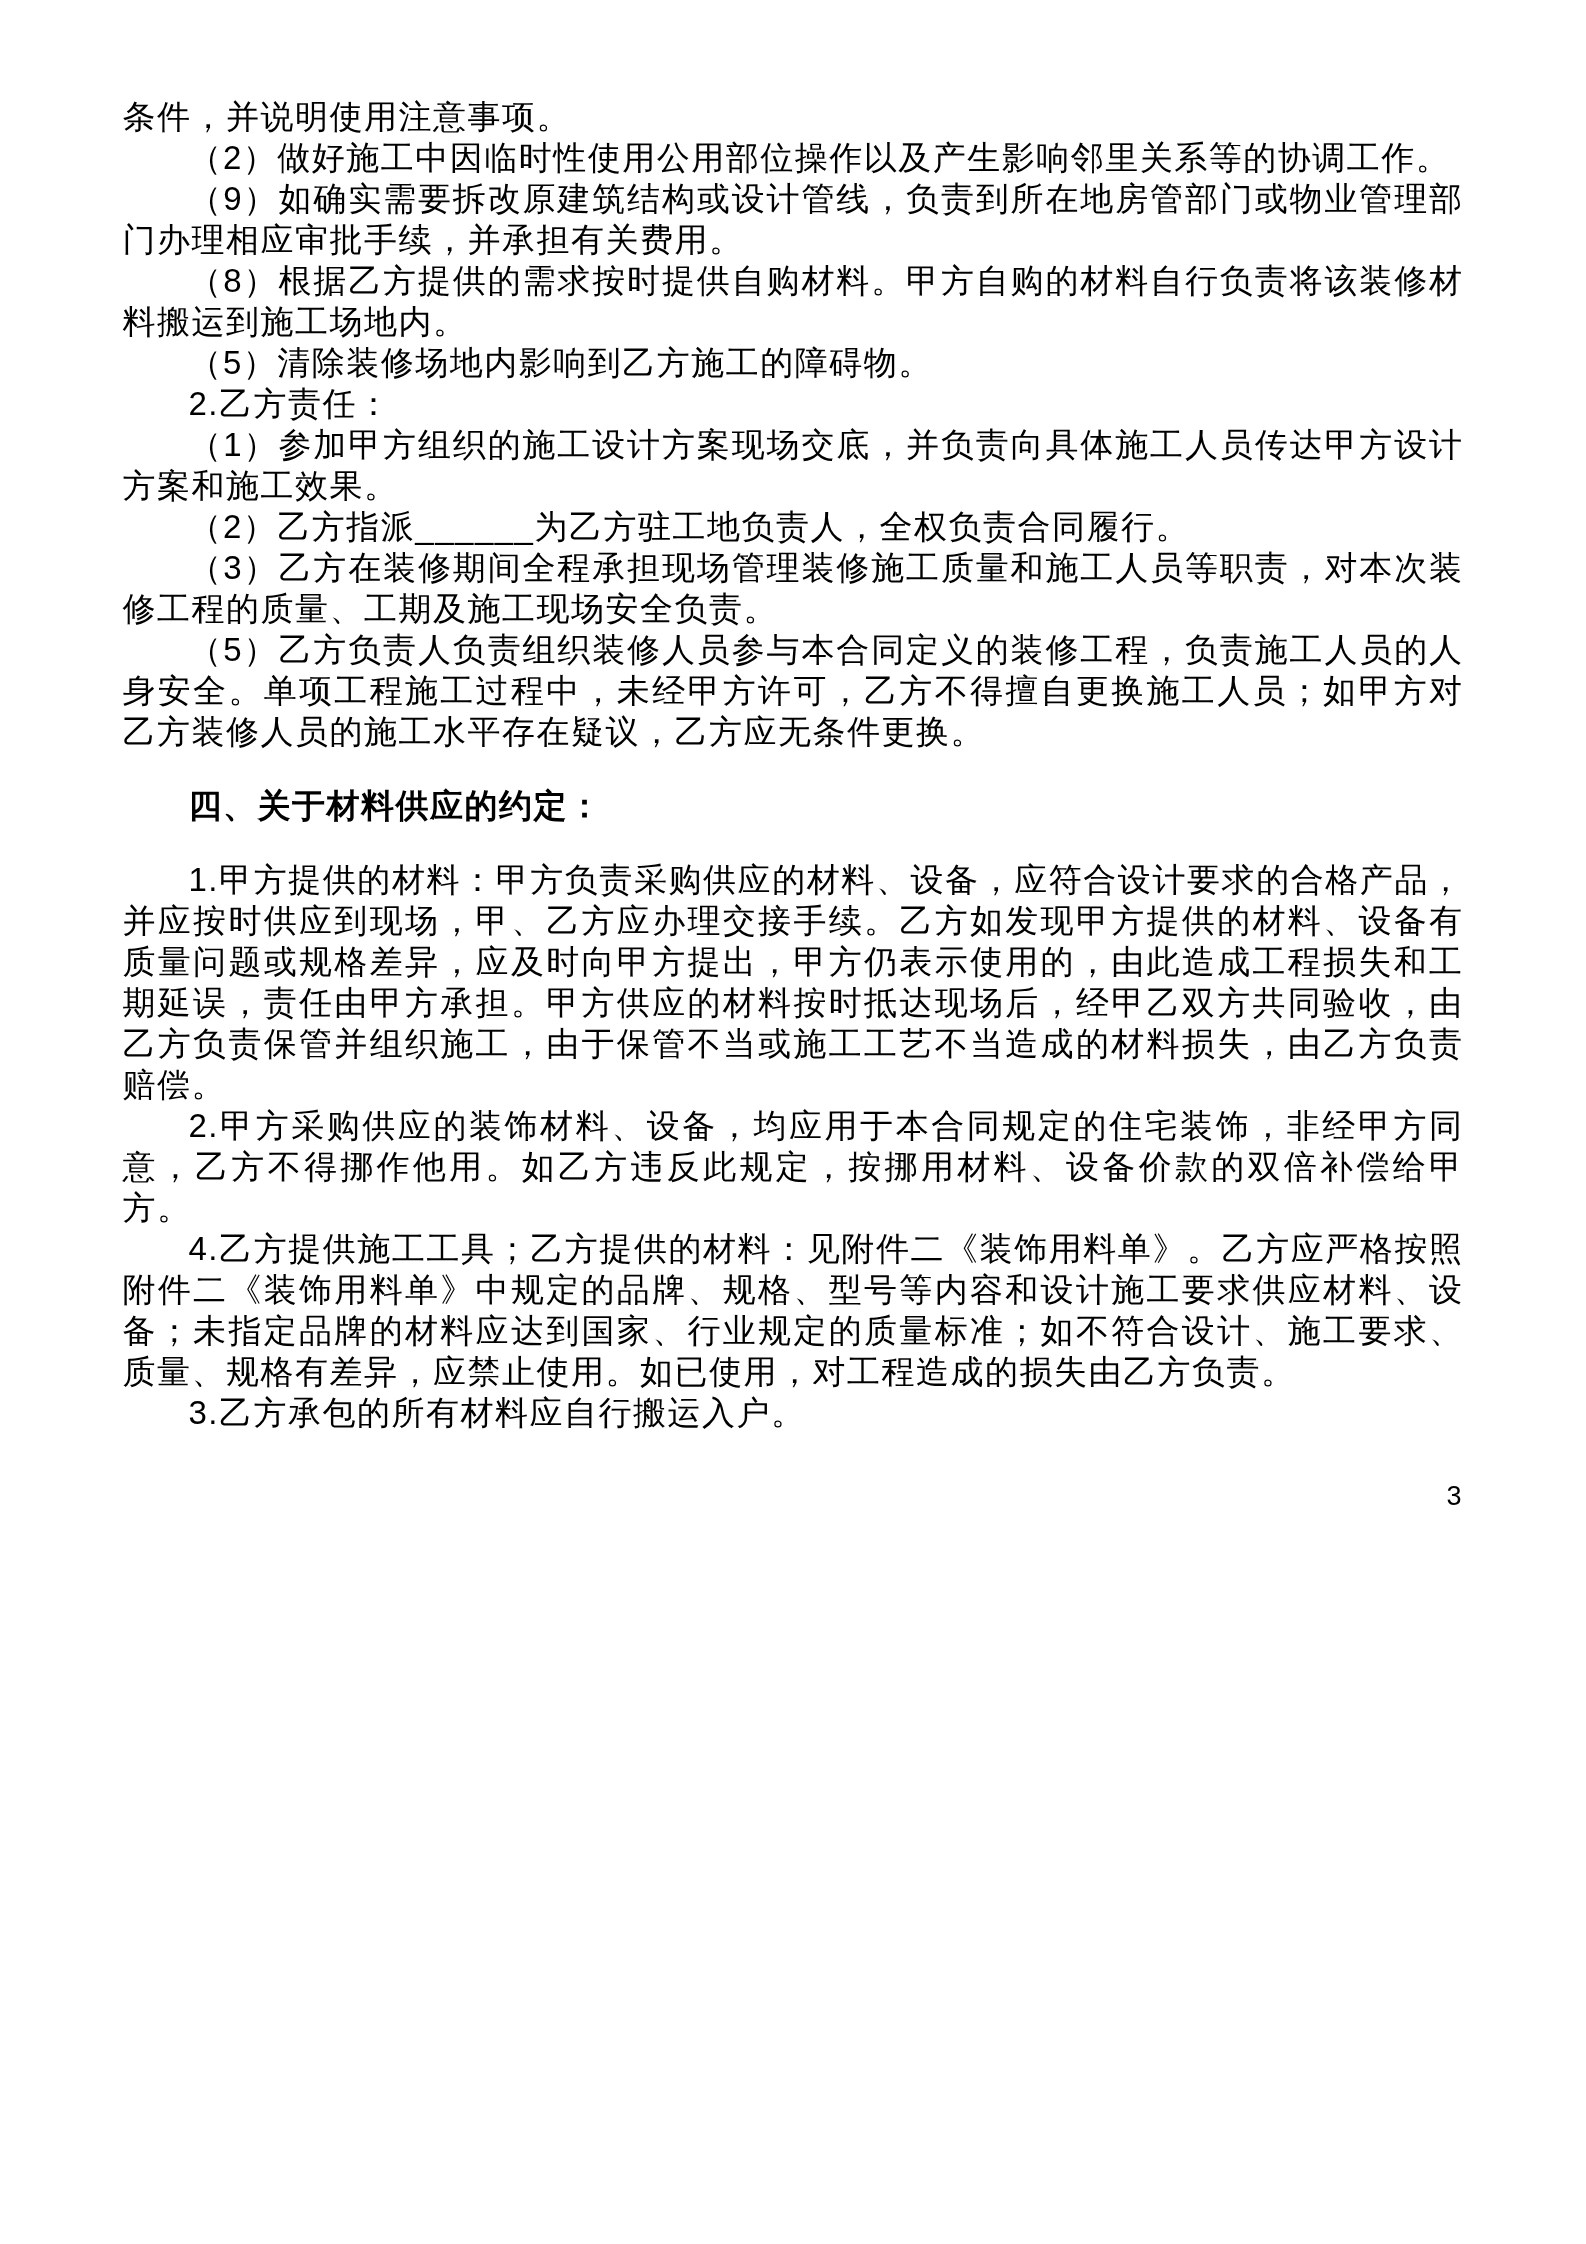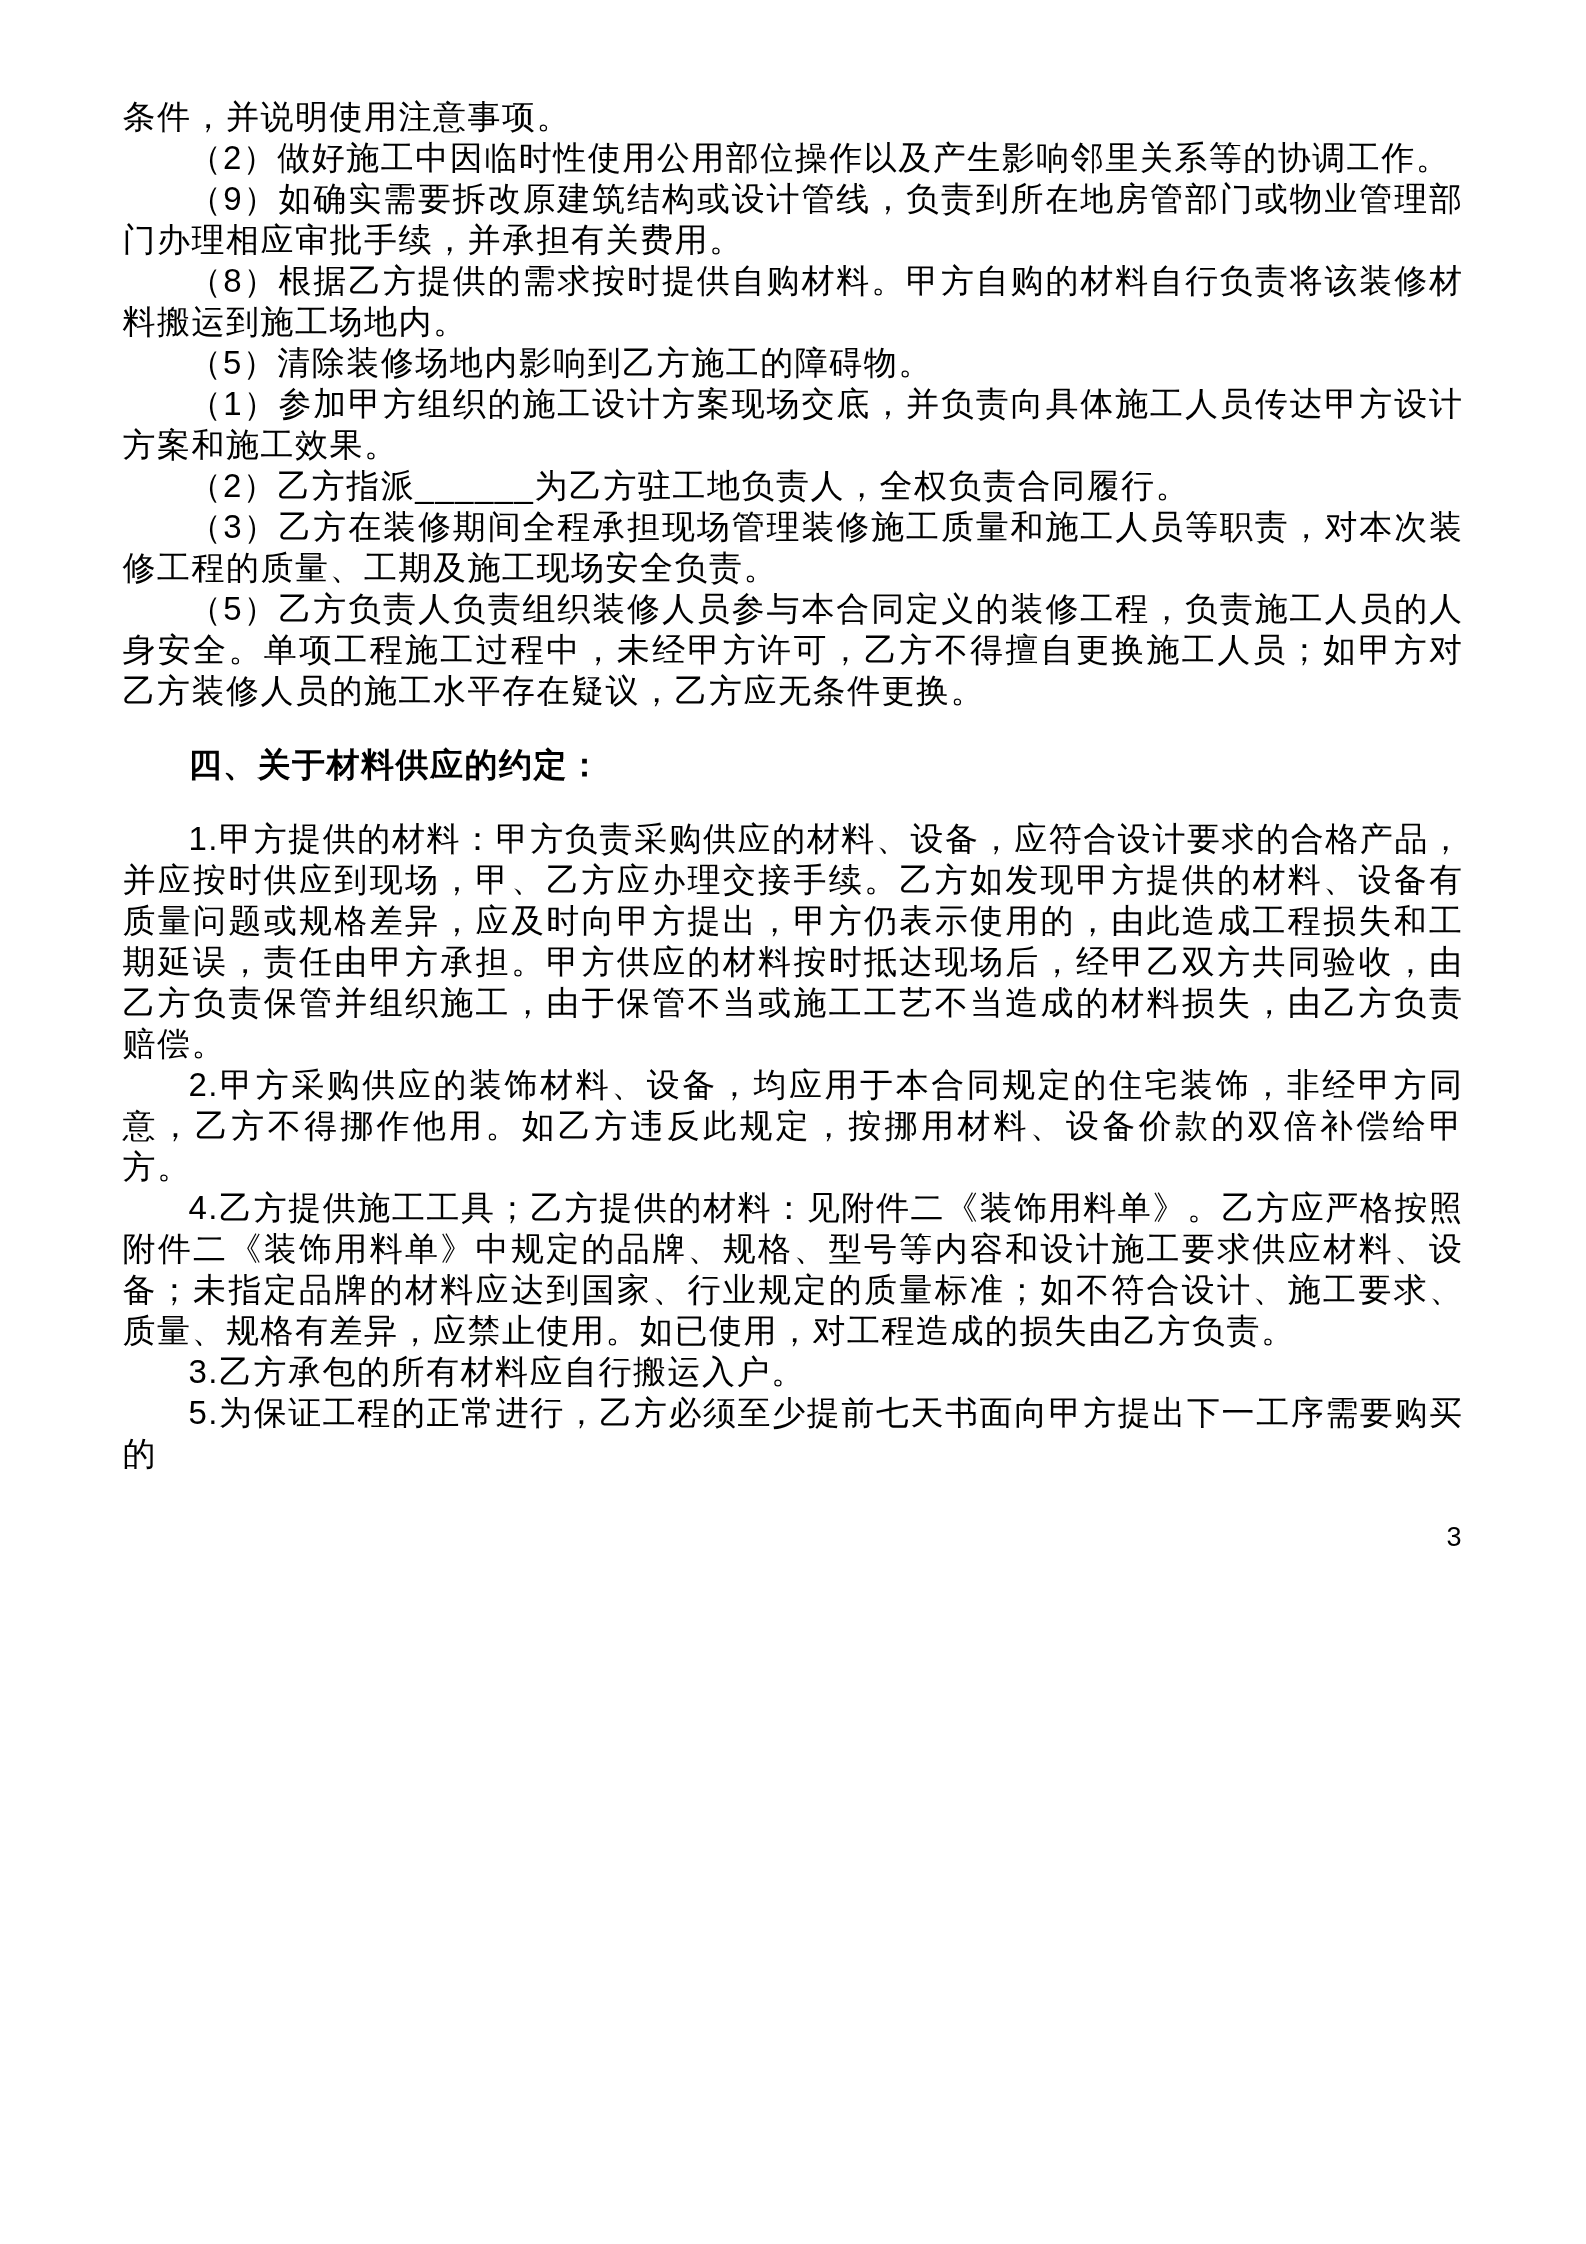--- a/index.html
+++ b/index.html
@@ -52,25 +52,25 @@
 </head>
 <body>
 
 <div class="page">
   <div class="doc-body">
       <p class="para">条件，并说明使用注意事项。</p>
       <p class="para indent">（2）做好施工中因临时性使用公用部位操作以及产生影响邻里关系等的协调工作。</p>
       <p class="para indent">（9）如确实需要拆改原建筑结构或设计管线，负责到所在地房管部门或物业管理部门办理相应审批手续，并承担有关费用。</p>
       <p class="para indent">（8）根据乙方提供的需求按时提供自购材料。甲方自购的材料自行负责将该装修材料搬运到施工场地内。</p>
       <p class="para indent">（5）清除装修场地内影响到乙方施工的障碍物。</p>
+      <p class="para indent">2.乙方责任：</p>
       <p class="para indent">（1）参加甲方组织的施工设计方案现场交底，并负责向具体施工人员传达甲方设计方案和施工效果。</p>
       <p class="para indent">（2）乙方指派______为乙方驻工地负责人，全权负责合同履行。</p>
       <p class="para indent">（3）乙方在装修期间全程承担现场管理装修施工质量和施工人员等职责，对本次装修工程的质量、工期及施工现场安全负责。</p>
       <p class="para indent">（5）乙方负责人负责组织装修人员参与本合同定义的装修工程，负责施工人员的人身安全。单项工程施工过程中，未经甲方许可，乙方不得擅自更换施工人员；如甲方对乙方装修人员的施工水平存在疑议，乙方应无条件更换。</p>
       <p class="para indent bold space-before">四、关于材料供应的约定：</p>
       <p class="para indent space-before">1.甲方提供的材料：甲方负责采购供应的材料、设备，应符合设计要求的合格产品，并应按时供应到现场，甲、乙方应办理交接手续。乙方如发现甲方提供的材料、设备有质量问题或规格差异，应及时向甲方提出，甲方仍表示使用的，由此造成工程损失和工期延误，责任由甲方承担。甲方供应的材料按时抵达现场后，经甲乙双方共同验收，由乙方负责保管并组织施工，由于保管不当或施工工艺不当造成的材料损失，由乙方负责赔偿。</p>
       <p class="para indent">2.甲方采购供应的装饰材料、设备，均应用于本合同规定的住宅装饰，非经甲方同意，乙方不得挪作他用。如乙方违反此规定，按挪用材料、设备价款的双倍补偿给甲方。</p>
       <p class="para indent">4.乙方提供施工工具；乙方提供的材料：见附件二《装饰用料单》。乙方应严格按照附件二《装饰用料单》中规定的品牌、规格、型号等内容和设计施工要求供应材料、设备；未指定品牌的材料应达到国家、行业规定的质量标准；如不符合设计、施工要求、质量、规格有差异，应禁止使用。如已使用，对工程造成的损失由乙方负责。</p>
       <p class="para indent">3.乙方承包的所有材料应自行搬运入户。</p>
-      <p class="para indent">5.为保证工程的正常进行，乙方必须至少提前七天书面向甲方提出下一工序需要购买的</p>
     </div>
   <div class="page-number">3</div>
 </div>
 
 </body></html>

